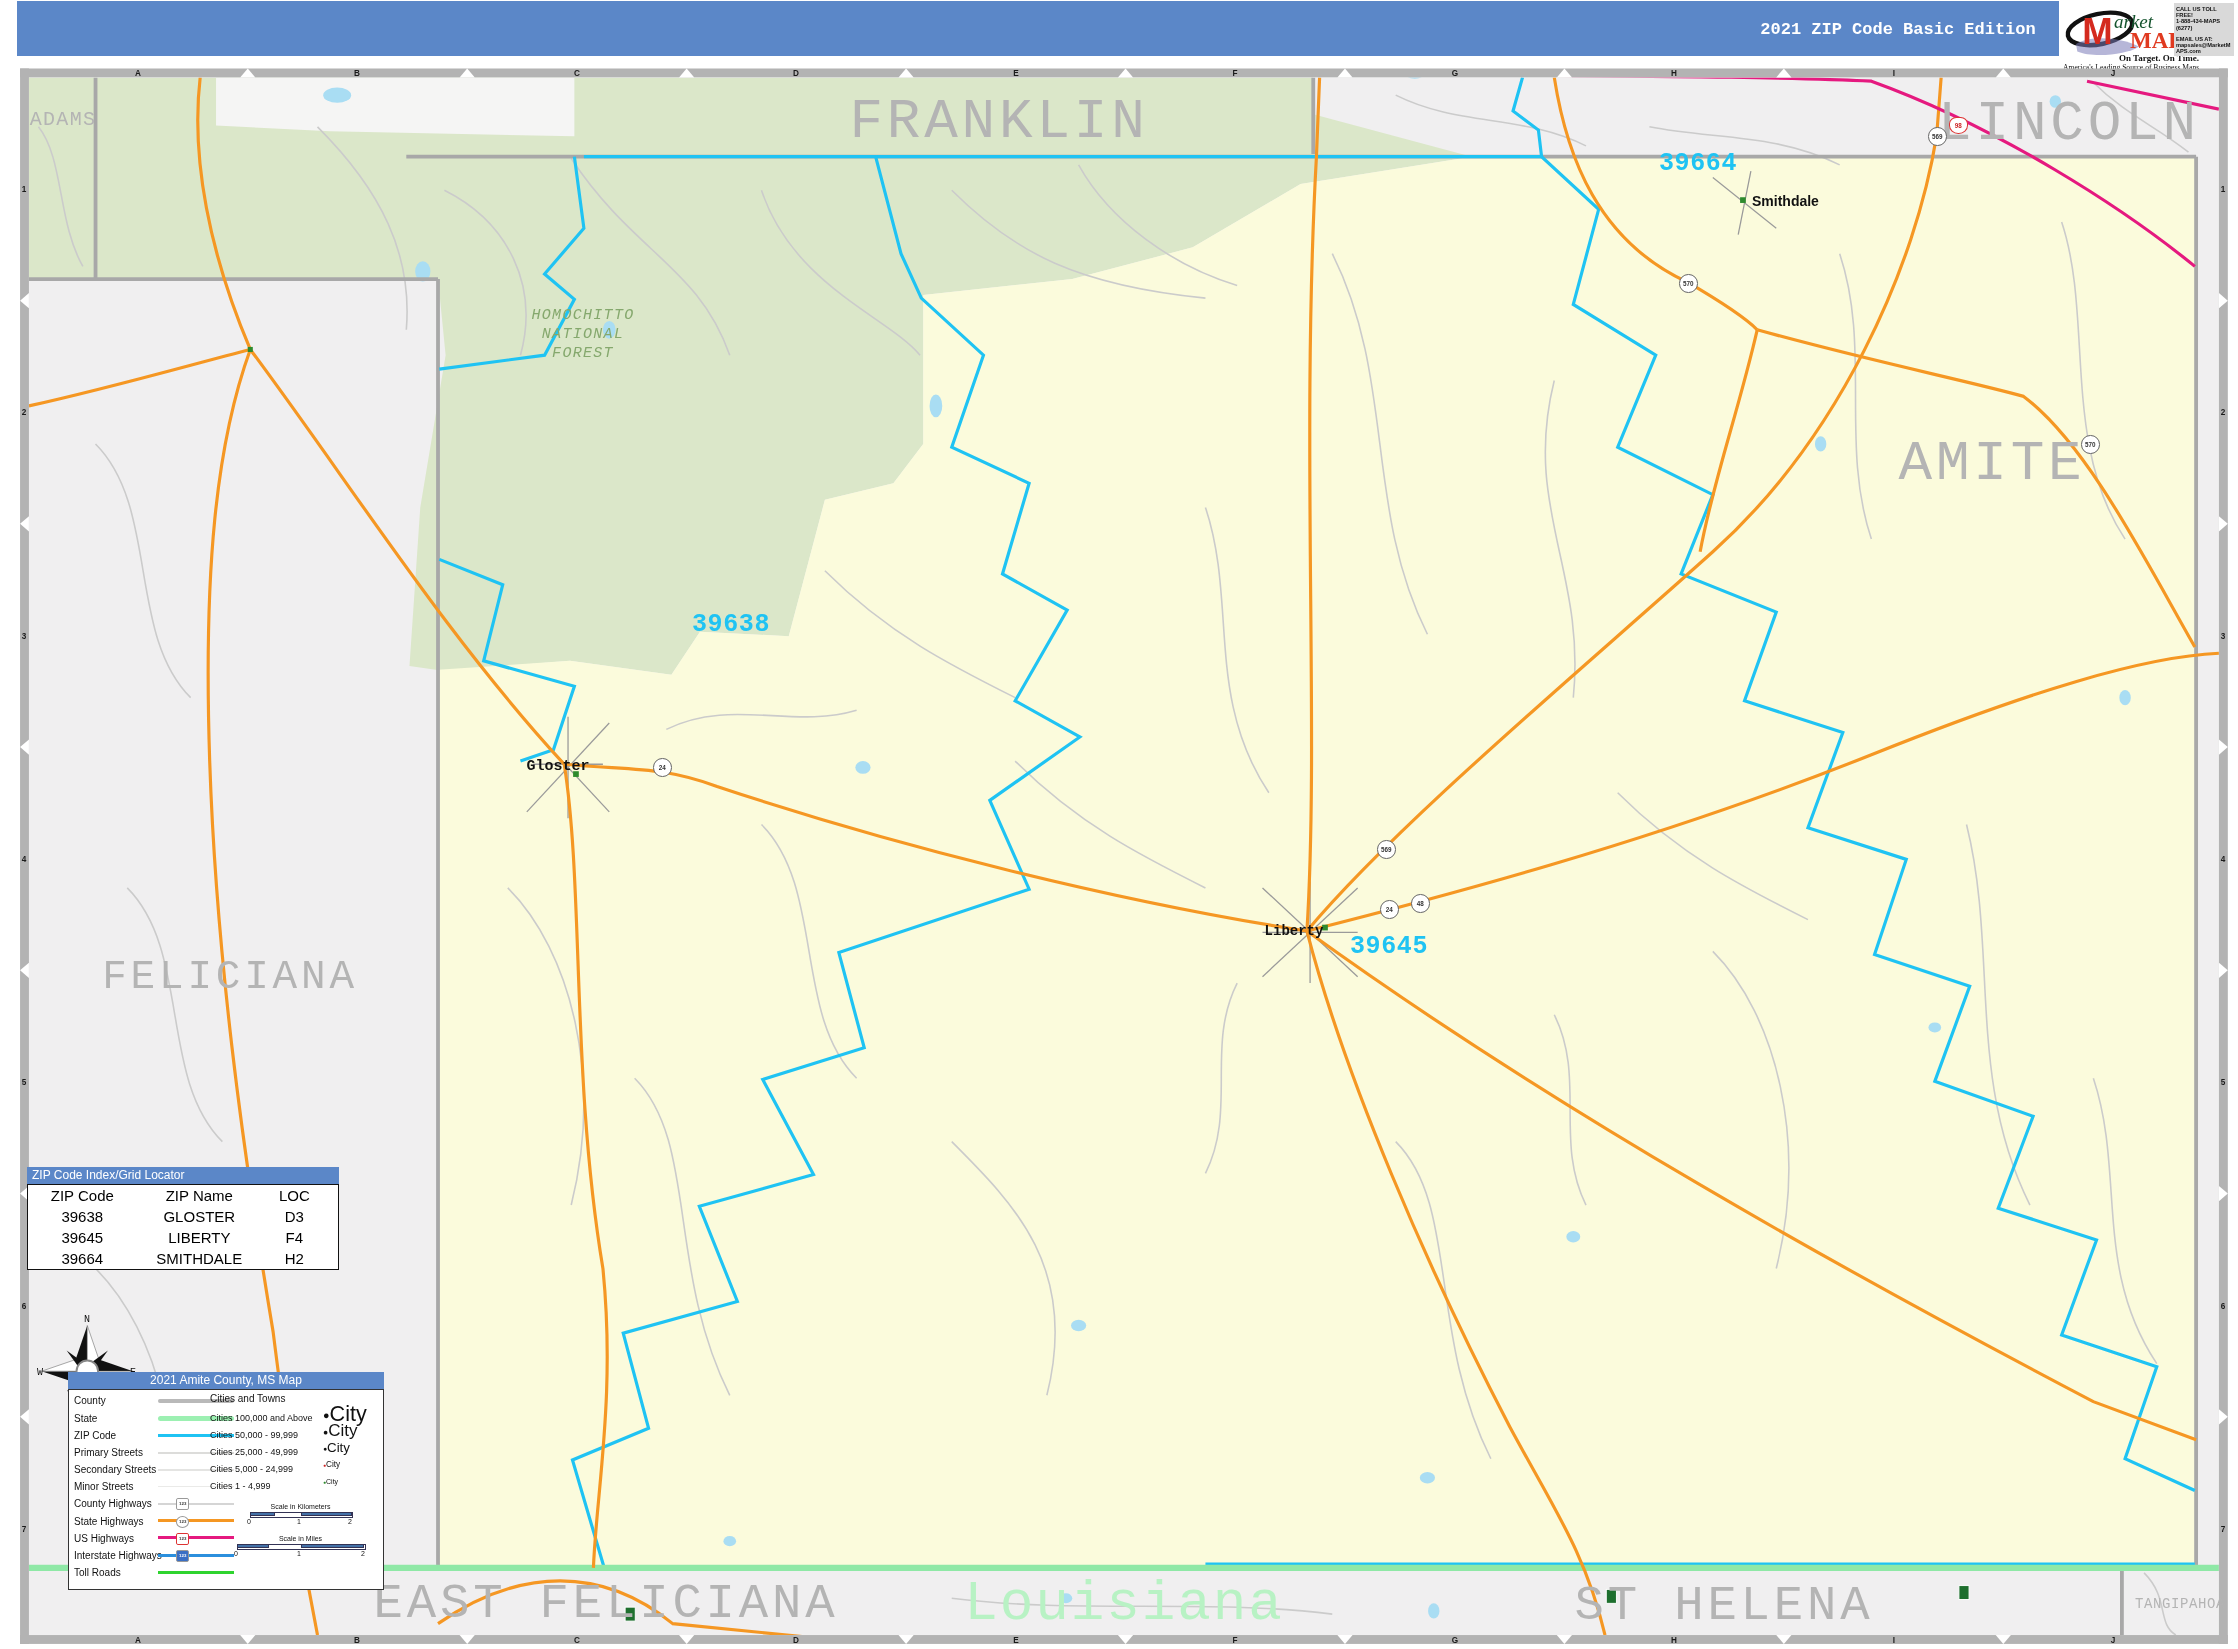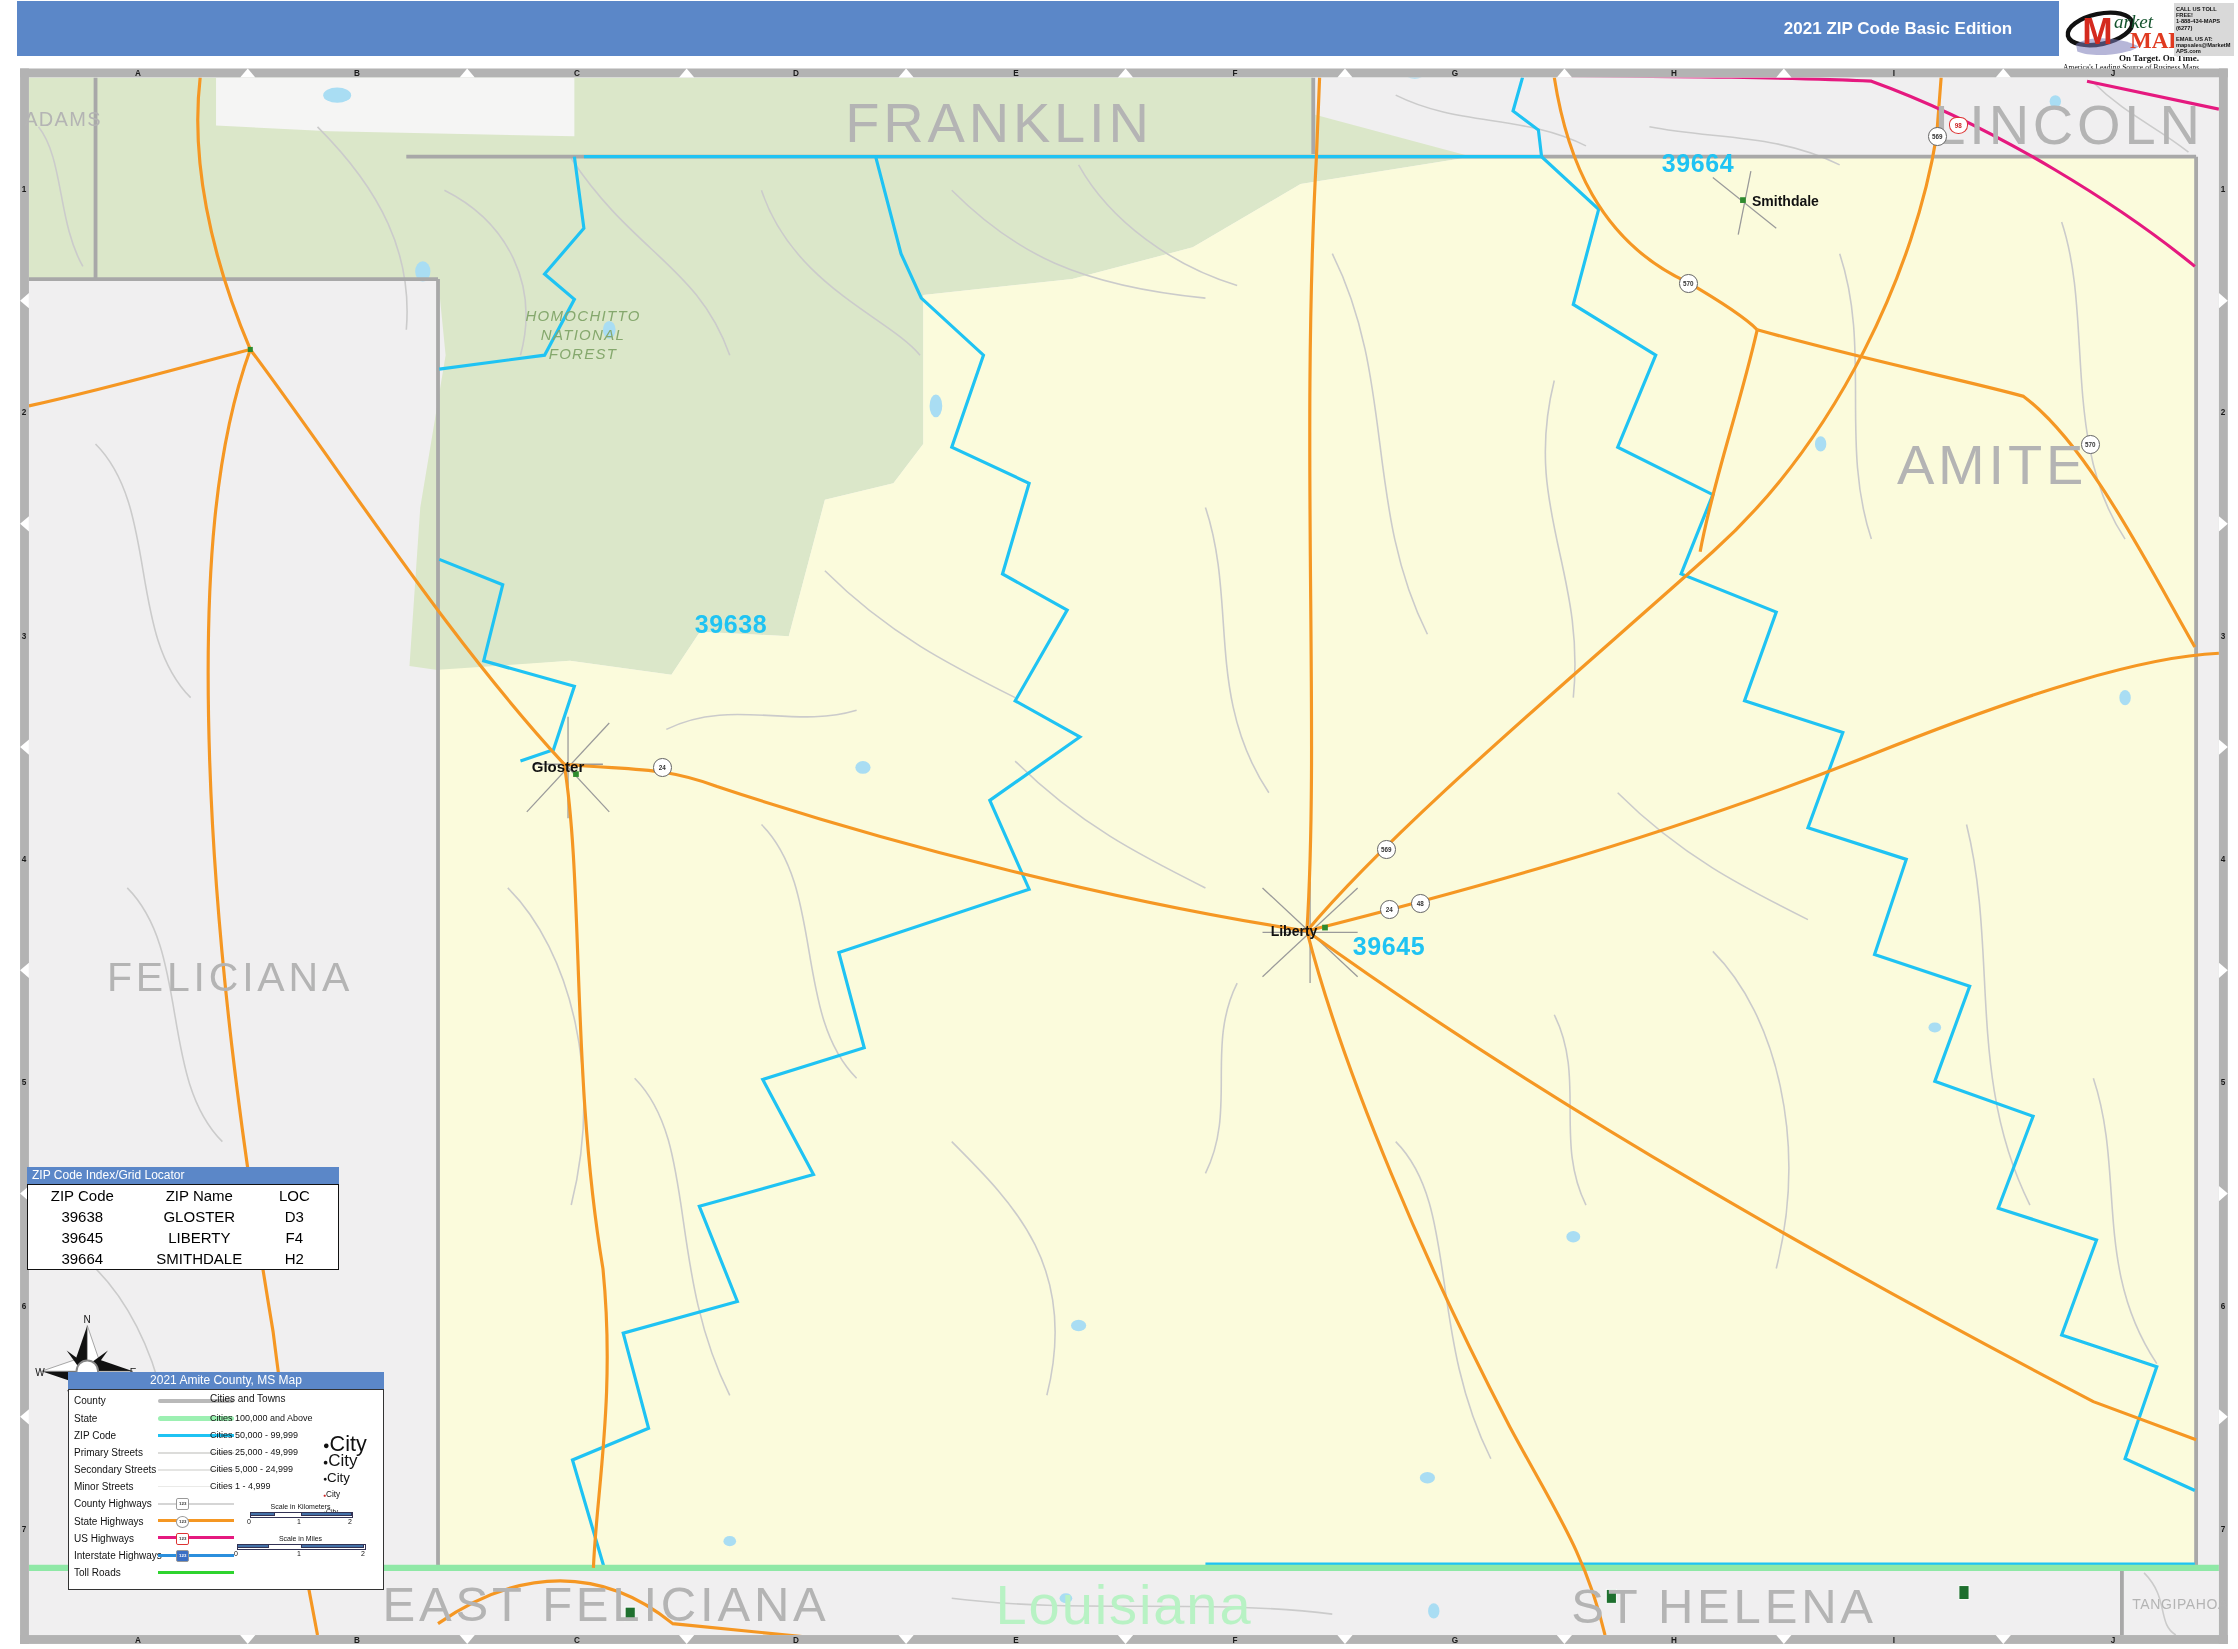--- a/index.html
+++ b/index.html
@@ -1,18 +1,18 @@
 <!DOCTYPE html>
 <html style="font-size:10px"><head>
 <meta charset="utf-8">
 <style>
   html,body{margin:0;padding:0;background:#ffffff;}
   body{width:2239px;height:1649px;position:relative;font-family:"Liberation Sans",sans-serif;overflow:hidden;}
   .abs{position:absolute;}
-  .ctr{transform:translate(-50%,-50%);white-space:nowrap;}
+  .ctr{transform:translate(-50%,-50%);white-space:nowrap;font-family:Liberation Mono, monospace;}
   
   #header-bar{left:16.5px;top:1.3px;width:2042px;height:55px;background:#5b87c8;}
   #header-title{left:25px;top:28px;transform:translateY(-50%);color:#fff;font-size:23px;font-weight:bold;letter-spacing:0.6px;white-space:nowrap;margin-top:46px;}
   #header-edition{left:1898px;top:29px;color:#fff;font-size:17px;font-weight:bold;}
   
   .logo-txt{color:#14532d;font-style:italic;}
   #logo-swirl{left:2063px;top:5px;}
   #contact-box{left:2174px;top:3.2px;width:60px;height:53px;background:#d9d9d9;color:#111;font-weight:bold;font-size:5.7px;line-height:6.3px;padding:2.5px 1.9px;box-sizing:border-box;}
   .county-label{color:#b4b4b4;letter-spacing:3.8px;font-weight:normal;}
   .zip-label{color:#1fc3f3;font-weight:bold;font-size:25px;letter-spacing:0.6px;}
@@ -28,21 +28,21 @@
   .zt-c1{width:101px;padding-left:3.8px;}
   .zt-c2{width:133px;}
   .zt-c3{width:57px;}
   #legend-box{left:27px;top:1372px;width:316px;height:216px;padding-left:41px;}
   #legend-title{height:16.5px;font-size:12px;justify-content:center;}
   #legend-body{position:relative;background:#fff;border:1.3px solid #333;height:199px;}
   .lg-label{position:absolute;left:5px;font-size:10px;color:#111;}
   .lg-sample{position:absolute;left:89px;width:76px;}
   .cities-title{position:absolute;left:141px;top:3.8px;font-size:10px;color:#111;}
   .city-row-label{position:absolute;left:141px;font-size:9px;color:#111;}
-  .city-sample{position:absolute;color:#111;font-weight:normal;margin-top:30px;}
+  .city-sample{position:absolute;color:#111;font-weight:normal;}
   .scale-title{position:absolute;font-size:7px;color:#111;text-align:center;}
   .forest-label{color:#85a86d;font-style:italic;font-size:15px;letter-spacing:1.3px;text-align:center;line-height:19px;margin-left:36px;}
   .compass-label{font-size:10px;color:#111;font-weight:normal;}
   svg text{font-family:"Liberation Sans",sans-serif;}
 </style>
 </head>
 <body>
 
 <div class="abs" id="header-bar"></div>
 <div class="abs" id="header-title">AMITE COUNTY, MS</div>

